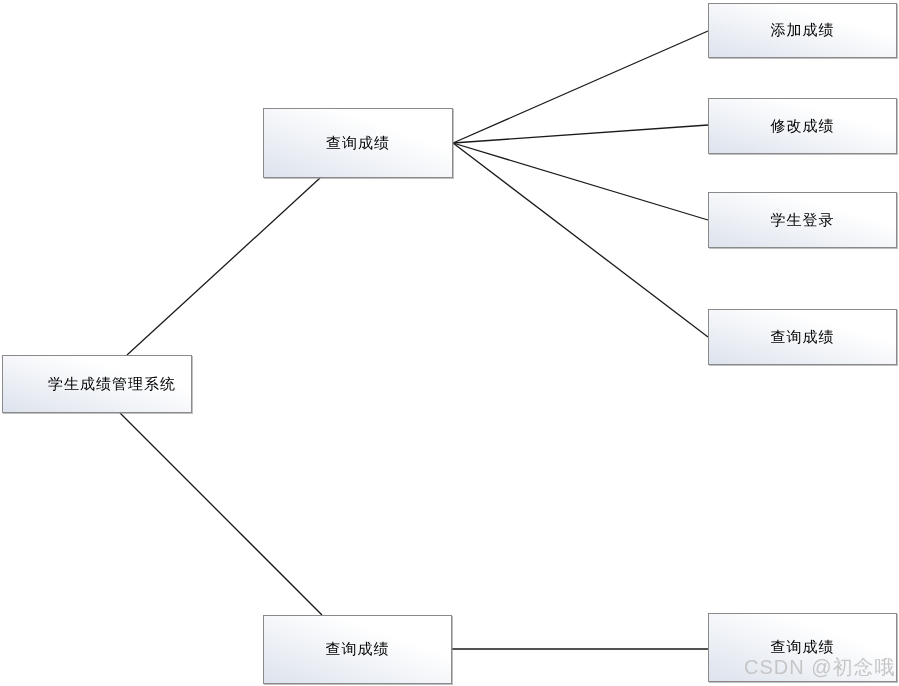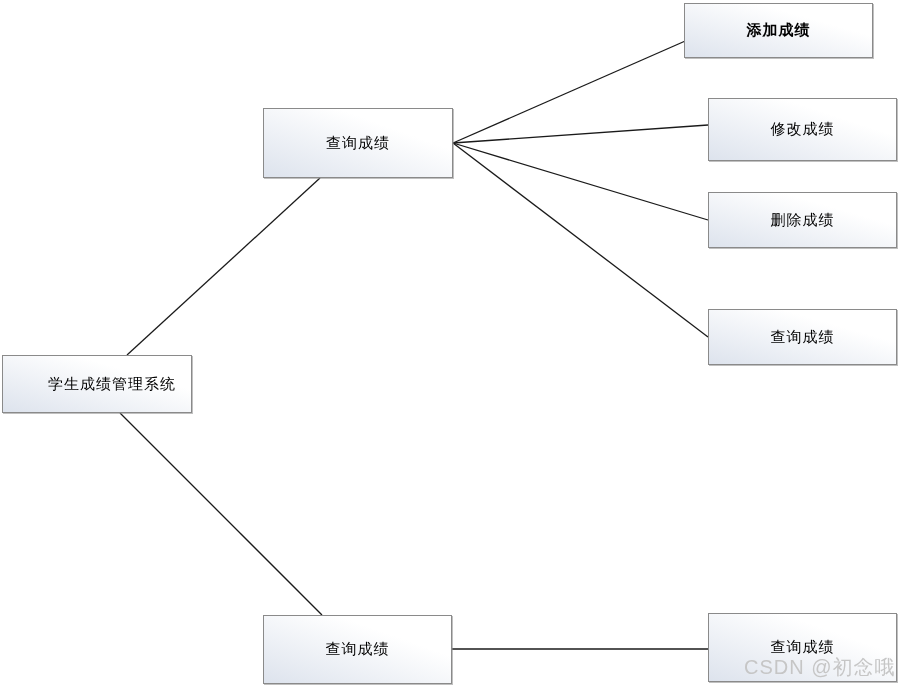--- a/index.html
+++ b/index.html
@@ -75,30 +75,30 @@
   </div>
 
   <div class="node" style="left:263px; top:108px; width:190px; height:70px;">
     <span>查询成绩</span>
   </div>
 
   <div class="node" style="left:263px; top:615px; width:189px; height:69px;">
     <span>查询成绩</span>
   </div>
 
-  <div class="node" style="left:684px; top:3px; width:189px; height:55px;font-weight:bold;">
+  <div class="node" style="left:708px; top:3px; width:189px; height:55px;">
     <span>添加成绩</span>
   </div>
 
-  <div class="node" style="left:708px; top:98px; width:189px; height:63px;">
+  <div class="node" style="left:708px; top:98px; width:189px; height:56px;">
     <span>修改成绩</span>
   </div>
 
   <div class="node" style="left:708px; top:192px; width:189px; height:56px;">
-    <span>删除成绩</span>
+    <span>学生登录</span>
   </div>
 
   <div class="node" style="left:708px; top:309px; width:189px; height:56px;">
     <span>查询成绩</span>
   </div>
 
   <div class="node" style="left:708px; top:613px; width:189px; height:69px;">
     <span>查询成绩</span>
   </div>
 

